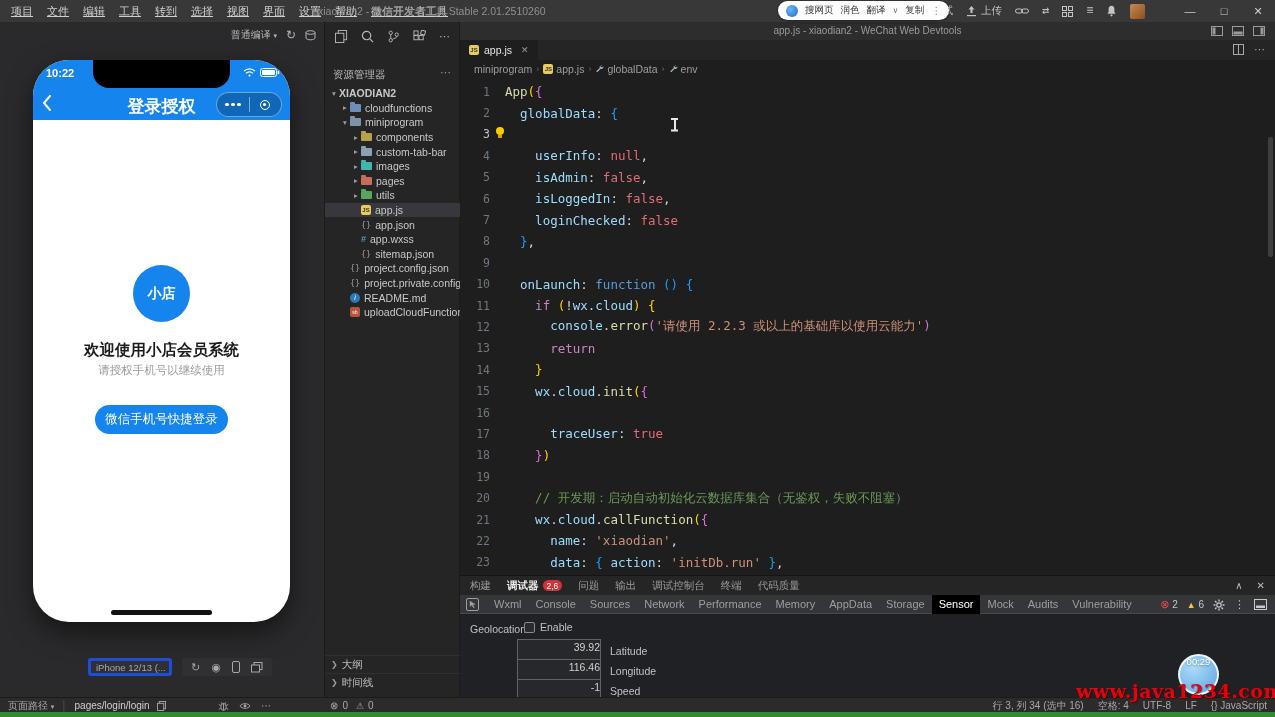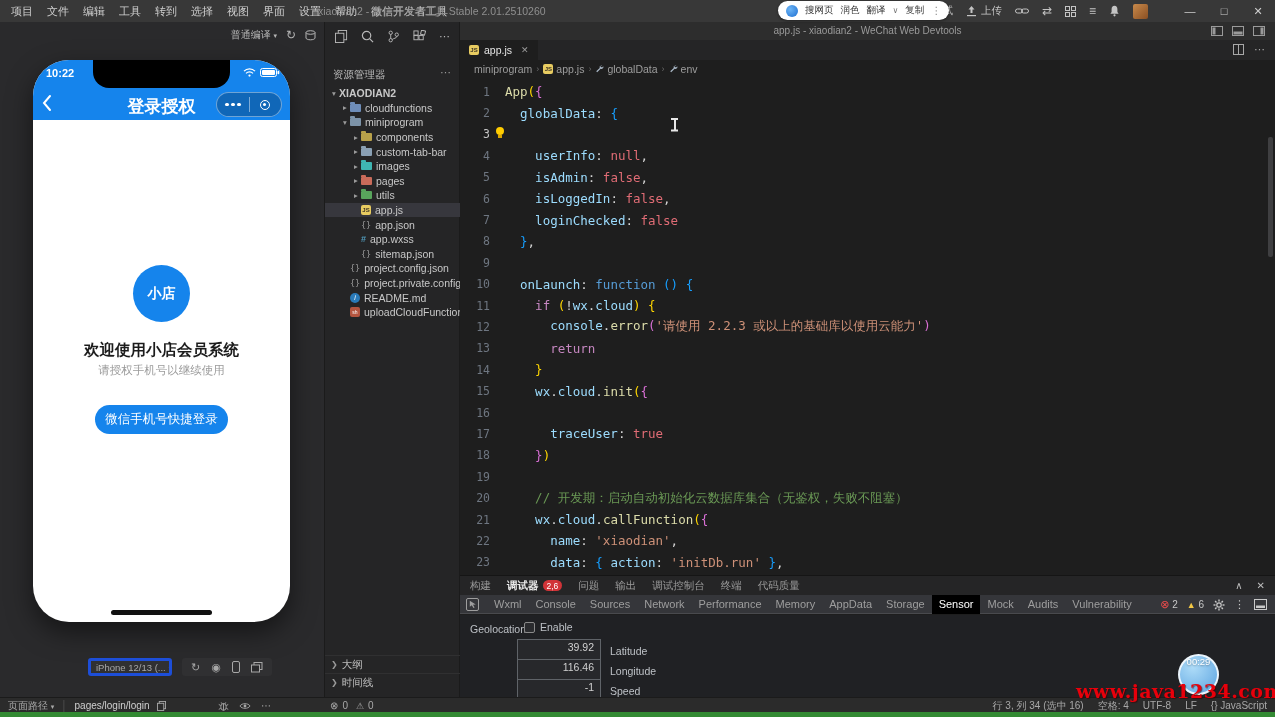--- a/index.html
+++ b/index.html
@@ -3,30 +3,30 @@
 <meta charset="utf-8">
 <style>
   * { margin:0; padding:0; box-sizing:border-box; }
   html,body { width:1275px; height:717px; overflow:hidden; background:#1e1e1e;
     font-family:"Liberation Sans", sans-serif; -webkit-font-smoothing:antialiased; }
   svg { display:block; }
 
   
   .menubar { position:absolute; left:0; top:0; width:1275px; height:22px; background:#383838;
     color:#cfcfcf; font-size:11px; z-index:30; }
-  .menu-items { position:absolute; left:4px; top:0; height:22px; display:flex; align-items:center; }
+  .menu-items { position:absolute; left:4px; top:0; height:22px; display:flex; align-items:center;text-decoration:underline; }
   .m-item { padding:0 7px; height:22px; line-height:22px; cursor:default; }
   .win-title { position:absolute; left:318px; top:0; height:22px; line-height:22px; color:#8f8f8f; font-size:10.5px; }
   .overlay-pill { position:absolute; left:778px; top:1px; height:19px; background:#ffffff; border-radius:10px;
     display:flex; align-items:center; gap:7px; padding:0 8px; box-shadow:0 1px 3px rgba(0,0,0,.4); z-index:40; }
   .op-logo { width:12px; height:12px; border-radius:50%; background:radial-gradient(circle at 35% 35%, #6db5f5, #1d6fd2); }
   .op-item { color:#333; font-size:9.5px; white-space:nowrap; }
   .op-caret { color:#777; font-size:8px; }
   .op-dots { color:#888; font-size:10px; }
-  .mb-tools { position:absolute; left:898px; top:0; height:22px; display:flex; align-items:center; gap:13px; color:#c4c4c4; }
+  .mb-tools { position:absolute; left:898px; top:0; height:22px; display:flex; align-items:center; gap:13px; color:#c4c4c4;font-family:Liberation Mono, monospace; }
   .mb-tool { display:flex; align-items:center; gap:4px; font-size:10.5px; white-space:nowrap; }
   .mb-ico { font-size:12px; color:#c4c4c4; line-height:1; }
   .avatar { width:15px; height:15px; border-radius:2px; background:linear-gradient(135deg,#c98a4b,#8a4f22); }
   .win-ctrl { position:absolute; right:0; top:0; height:22px; display:flex; align-items:center; }
   .wc { width:34px; text-align:center; color:#cfcfcf; font-size:11px; height:22px; line-height:22px; }
 
   
   .sim-panel { position:absolute; left:0; top:22px; width:325px; height:675px; background:#2a2a2c; border-right:1px solid #1b1b1b; }
   .compile-bar { position:absolute; right:8px; top:6px; display:flex; align-items:center; gap:9px; color:#b5b5b5; font-size:10px; }
   .phone { position:absolute; left:33px; top:38px; width:257px; height:562px; background:#ffffff; border-radius:36px;
@@ -134,21 +134,21 @@
   .dbg-tab2 { padding:0 7px; height:19px; line-height:19px; white-space:nowrap; }
   .dbg-tab2.active { background:#000000; color:#fff; }
   .dbg-row2-right { position:absolute; right:8px; top:19px; height:19px; display:flex; gap:9px; align-items:center; color:#c8c8c8; font-size:10px; }
   .err-ico { color:#f14c4c; font-size:11px; } .warn-ico { color:#f2c744; font-size:9px; }
   .dbg-content { position:absolute; left:0; top:39px; width:815px; height:83px; background:#202124; color:#bdc1c6; font-size:10.5px; }
   .geo-label { position:absolute; left:10px; top:8px; }
   .geo-enable { position:absolute; left:64px; top:6px; display:flex; align-items:center; gap:5px; }
   .checkbox { width:11px; height:11px; border:1px solid #8a8a8a; border-radius:2px; background:#2a2b2e; }
   .geo-row { position:absolute; left:57px; display:flex; align-items:center; gap:9px; }
   .geo-input { width:84px; height:24px; border:1px solid #5f6368; background:#27282b; color:#d0d0d0;
-    text-align:right; padding-right:6px; line-height:15px; font-size:10.5px; }
+    text-align:right; line-height:15px; font-size:10.5px; }
 
   
   .statusbar { position:absolute; left:0; top:697px; width:1275px; height:15px; background:#2b2b2b; color:#a8a8a8;
     font-size:10px; z-index:20; border-top:1px solid #1b1b1b; }
   .sb-left { position:absolute; left:8px; top:0; height:15px; display:flex; align-items:center; gap:7px; }
   .sb-icons { position:absolute; left:218px; top:0; height:15px; display:flex; align-items:center; gap:10px; }
   .sb-counts { position:absolute; left:330px; top:0; height:15px; display:flex; align-items:center; gap:4px; }
   .sb-right { position:absolute; right:8px; top:0; height:15px; display:flex; align-items:center; gap:14px; white-space:nowrap; }
   .sb-div { color:#555; }
   .greenbar { position:absolute; left:0; top:712px; width:1275px; height:5px; background:#338a33; z-index:21; }

